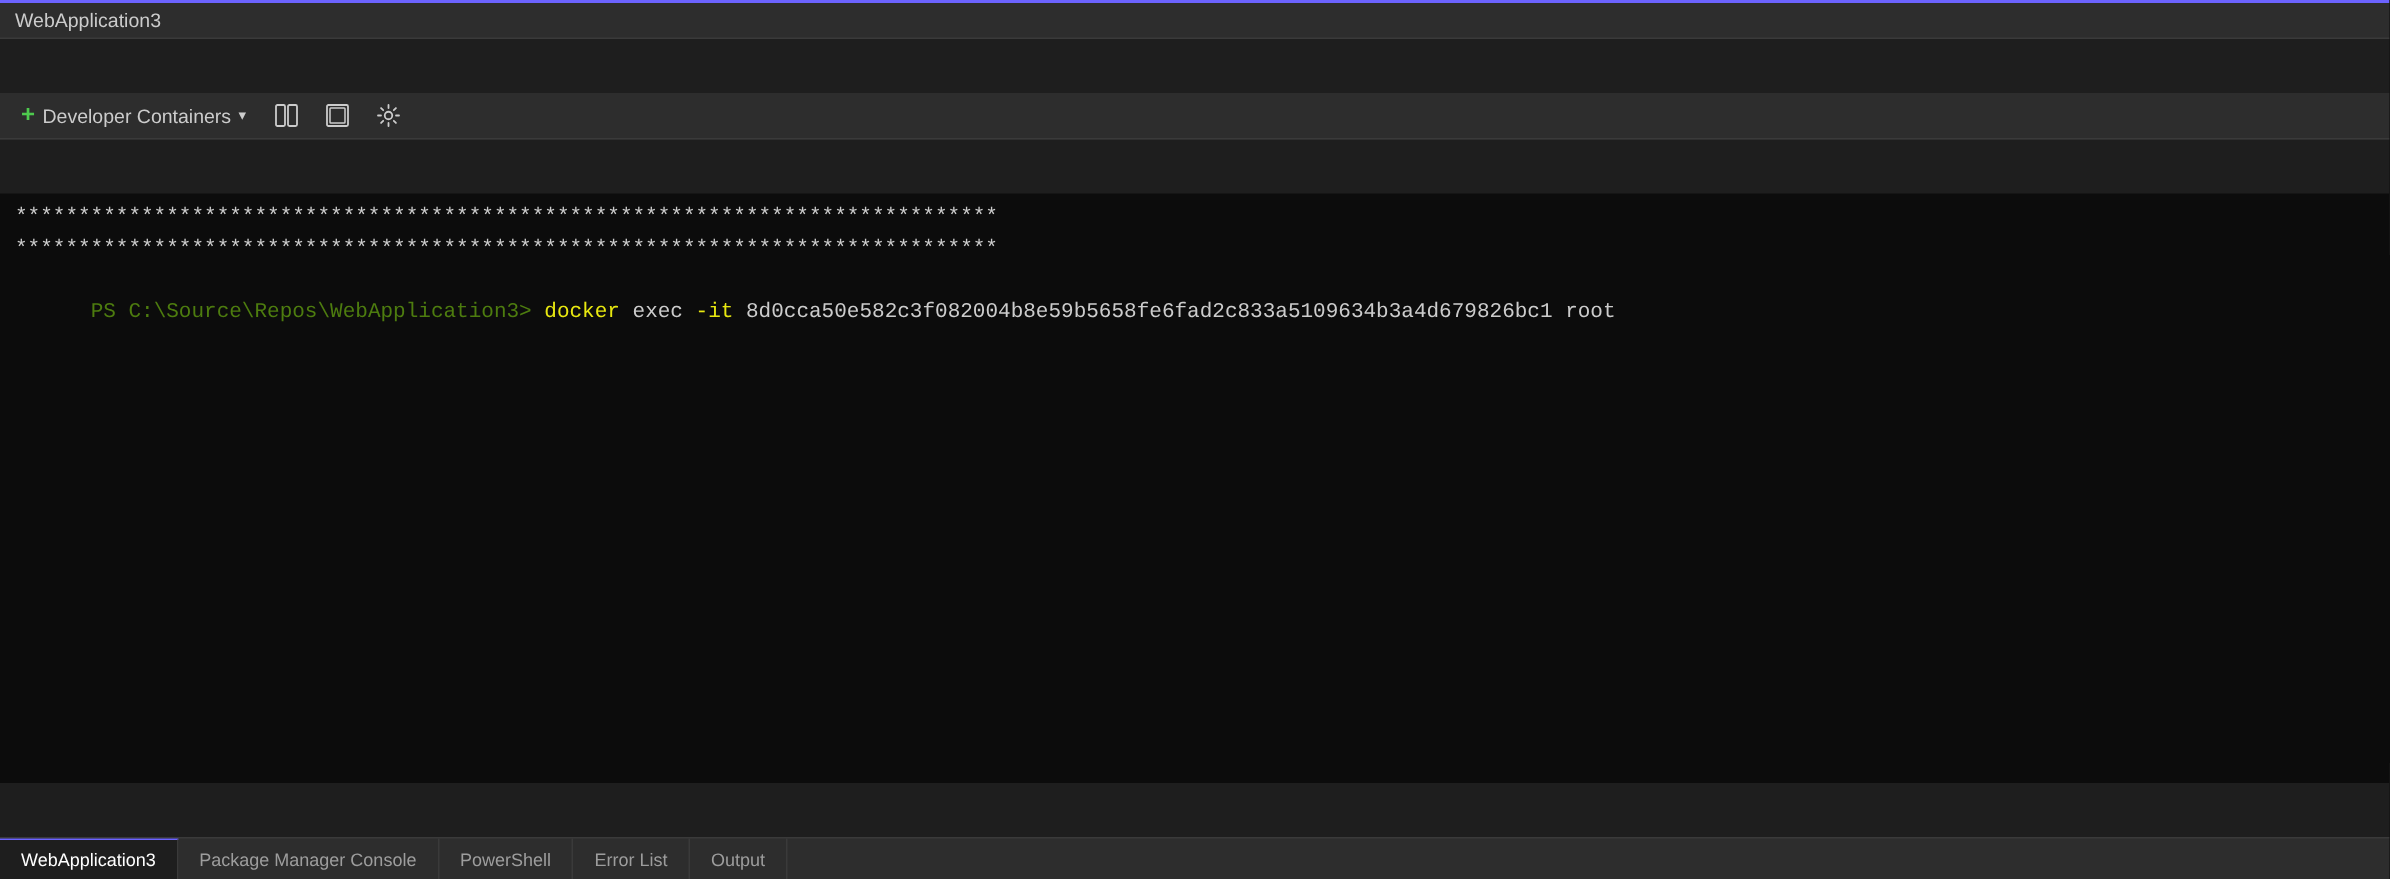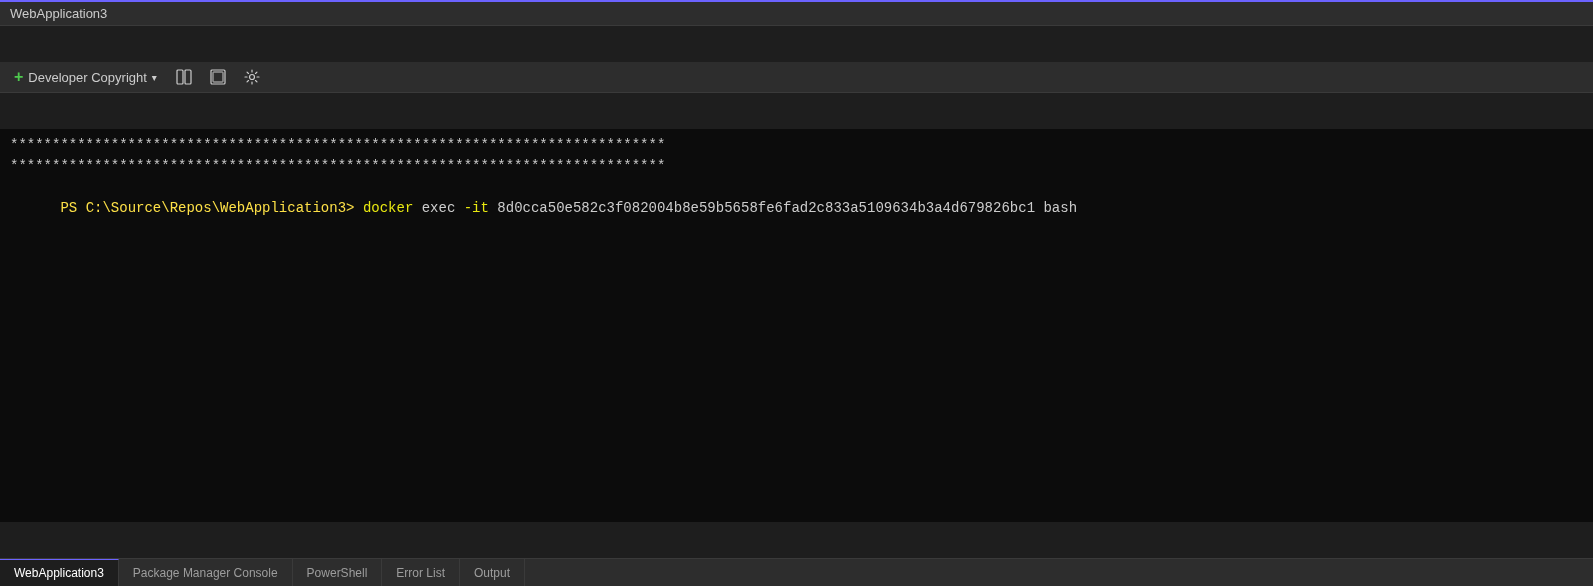--- a/index.html
+++ b/index.html
@@ -109,21 +109,21 @@
 
     .line-stars {
       color: #cccccc;
     }
 
     .line-vs {
       color: #cccccc;
     }
 
     .prompt-ps {
-      color: #fde047;
+      color: #4d7c0f;
       font-family: Liberation Mono, monospace;
     }
 
     .prompt-cmd {
       color: #e8e810;
       text-align: center;
     }
 
     .prompt-flag {
       color: #cccccc;
@@ -178,21 +178,21 @@
 <div class="window">
 
   <div class="title-bar">
     <span>WebApplication3</span>
   </div>
 
   <div class="toolbar">
     <div class="toolbar-btn-group">
       <button class="new-terminal-btn">
         <span class="plus-icon">+</span>
-        <span>Developer Copyright</span>
+        <span>Developer Containers</span>
         <span class="dropdown-arrow">▾</span>
       </button>
     </div>
 
     <button class="icon-btn" title="Split Terminal">
       <svg viewBox="0 0 16 16" xmlns="http://www.w3.org/2000/svg">
         <rect x="1" y="1" width="6" height="14" rx="1" fill="none" stroke="#cccccc" stroke-width="1.2"></rect>
         <rect x="9" y="1" width="6" height="14" rx="1" fill="none" stroke="#cccccc" stroke-width="1.2"></rect>
       </svg>
     </button>
@@ -209,21 +209,21 @@
         <circle cx="8" cy="8" r="2.5" fill="none" stroke="#cccccc" stroke-width="1.2"></circle>
         <path d="M8 1v2M8 13v2M1 8h2M13 8h2M3.05 3.05l1.41 1.41M11.54 11.54l1.41 1.41M3.05 12.95l1.41-1.41M11.54 4.46l1.41-1.41" stroke="#cccccc" stroke-width="1.2" stroke-linecap="round"></path>
       </svg>
     </button>
   </div>
 
   <div class="terminal-content">
     <div class="terminal-line line-stars">******************************************************************************</div>
     <div class="terminal-line line-stars">******************************************************************************</div>
     <div class="terminal-line">
-      <span class="prompt-ps">PS C:\Source\Repos\WebApplication3&gt; </span><span class="prompt-cmd">docker</span><span class="prompt-flag"> exec </span><span class="prompt-cmd">-it</span><span class="prompt-hash"> 8d0cca50e582c3f082004b8e59b5658fe6fad2c833a5109634b3a4d679826bc1 bash</span>
+      <span class="prompt-ps">PS C:\Source\Repos\WebApplication3&gt; </span><span class="prompt-cmd">docker</span><span class="prompt-flag"> exec </span><span class="prompt-cmd">-it</span><span class="prompt-hash"> 8d0cca50e582c3f082004b8e59b5658fe6fad2c833a5109634b3a4d679826bc1 root</span>
     </div>
   </div>
 
   <div class="status-bar">
     <div class="tab-container">
       <button class="tab active">
         <span>WebApplication3</span>
       </button>
       <button class="tab">
         <span>Package Manager Console</span>

